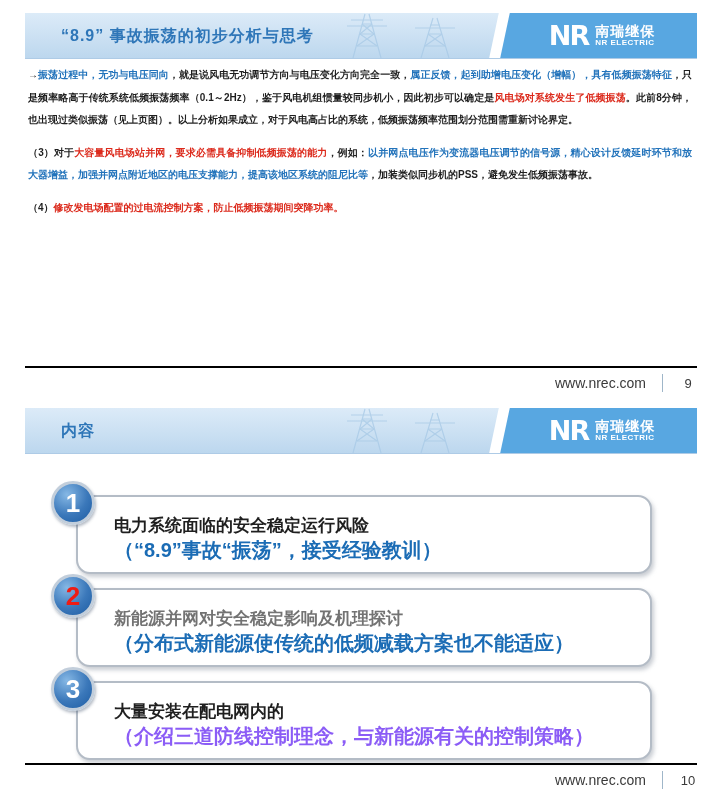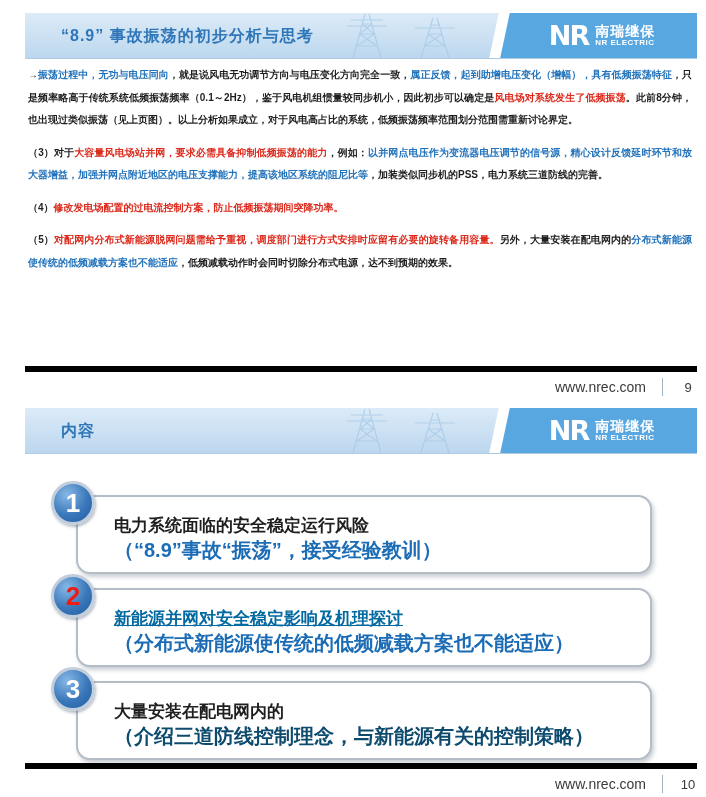--- a/index.html
+++ b/index.html
@@ -25,21 +25,21 @@
   .logo-text { display:flex; flex-direction:column; line-height:1.05; }
   .logo-cn { color:#ffffff; font-weight:bold; font-size:14px; letter-spacing:1px; }
   .logo-en { color:#ffffff; font-weight:bold; font-size:8px; letter-spacing:.5px; }
 
   
   .body1 { position:absolute; left:28px; right:14px; top:64px; height:300px; overflow:hidden; }
   .body1 p { font-size:10px; line-height:22.5px; font-weight:bold; text-align:justify;
              margin-bottom:10px; color:#1f1f1f; }
 
   
-  .footer { position:absolute; left:25px; right:9px; border-top:6px solid #000000;
+  .footer { position:absolute; left:25px; right:9px; border-top:2px solid #000000;
             display:flex; justify-content:flex-end; align-items:center; padding-top:6px; }
   .footer .url { font-size:14px; color:#3a3a3a; }
   .footer .vdiv { width:1px; height:18px; background:#9fb6c9; margin:0 16px; }
   .footer .pageno { font-size:13px; color:#3a3a3a; min-width:18px; text-align:center; }
 
   
   .items { position:absolute; left:76px; right:54px; top:495px; }
   .item { position:relative; margin-bottom:14px; }
   .num { position:absolute; left:-25px; top:-14px; width:44px; height:44px; border-radius:50%;
          background:radial-gradient(circle at 34% 28%, #86b8e5 0%, #3b78ba 55%, #1d5ca3 100%);
@@ -74,23 +74,22 @@
           <span class="logo-cn">南瑞继保</span>
           <span class="logo-en">NR ELECTRIC</span>
         </span>
       </div>
     </div>
     <div class="band-title">“8.9” 事故振荡的初步分析与思考</div>
   </div>
 
   <div class="body1">
     <p><span style="color: rgb(31, 31, 31);">→</span><span style="color: rgb(34, 115, 187);">振荡过程中，无功与电压同向</span><span style="color: rgb(31, 31, 31);">，就是说风电无功调节方向与电压变化方向完全一致，</span><span style="color: rgb(34, 115, 187);">属正反馈，起到助增电压变化（增幅），具有低频振荡特征</span><span style="color: rgb(31, 31, 31);">，只是频率略高于传统系统低频振荡频率（0.1～2Hz），鉴于风电机组惯量较同步机小，因此初步可以确定是</span><span style="color: rgb(220, 42, 28);">风电场对系统发生了低频振荡</span><span style="color: rgb(31, 31, 31);">。此前8分钟，也出现过类似振荡（见上页图）。以上分析如果成立，对于风电高占比的系统，低频振荡频率范围划分范围需重新讨论界定。</span></p>
-    <p><span style="color: rgb(31, 31, 31);">（3）对于</span><span style="color: rgb(220, 42, 28);">大容量风电场站并网，要求必需具备抑制低频振荡的能力</span><span style="color: rgb(31, 31, 31);">，例如：</span><span style="color: rgb(34, 115, 187);">以并网点电压作为变流器电压调节的信号源，精心设计反馈延时环节和放大器增益，加强并网点附近地区的电压支撑能力，提高该地区系统的阻尼比等</span><span style="color: rgb(31, 31, 31);">，加装类似同步机的PSS，电力系统三道防线的完善。</span></p>
+    <p><span style="color: rgb(31, 31, 31);">（3）对于</span><span style="color: rgb(220, 42, 28);">大容量风电场站并网，要求必需具备抑制低频振荡的能力</span><span style="color: rgb(31, 31, 31);">，例如：</span><span style="color: rgb(34, 115, 187);">以并网点电压作为变流器电压调节的信号源，精心设计反馈延时环节和放大器增益，加强并网点附近地区的电压支撑能力，提高该地区系统的阻尼比等</span><span style="color: rgb(31, 31, 31);">，加装类似同步机的PSS，避免发生低频振荡事故。</span></p>
     <p><span style="color: rgb(31, 31, 31);">（4）</span><span style="color: rgb(220, 42, 28);">修改发电场配置的过电流控制方案，防止低频振荡期间突降功率。</span></p>
-    <p><span style="color: rgb(31, 31, 31);">（5）</span><span style="color: rgb(220, 42, 28);">对配网内分布式新能源脱网问题需给予重视，调度部门进行方式安排时应留有必要的旋转备用容量。</span><span style="color: rgb(31, 31, 31);">另外，大量安装在配电网内的</span><span style="color: rgb(34, 115, 187);">分布式新能源使传统的低频减载方案也不能适应</span><span style="color: rgb(31, 31, 31);">，低频减载动作时会同时切除分布式电源，达不到预期的效果。</span></p>
   </div>
 
   <div class="footer" style="top:366px">
     <span class="url">www.nrec.com</span>
     <span class="vdiv"></span>
     <span class="pageno">9</span>
   </div>
 
   <div class="band" style="top:408px">
     <svg class="towers" width="150" height="46" viewBox="0 0 150 46">
@@ -121,30 +120,30 @@
       <div class="num" style="color: rgb(255, 255, 255);">1</div>
       <div class="ibox">
         <div class="ititle" style="color: rgb(31, 31, 31);">电力系统面临的安全稳定运行风险</div>
         <div class="isub" style="color: rgb(27, 108, 181);">（“8.9”事故“振荡”，接受经验教训）</div>
       </div>
     </div>
 
     <div class="item">
       <div class="num" style="color: rgb(238, 28, 20);">2</div>
       <div class="ibox">
-        <div class="ititle" style="color: #0369a1; text-decoration: underline;">新能源并网对安全稳定影响及机理探讨</div>
+        <div class="ititle" style="color: #737373;">新能源并网对安全稳定影响及机理探讨</div>
         <div class="isub" style="color: rgb(27, 108, 181);">（分布式新能源使传统的低频减载方案也不能适应）</div>
       </div>
     </div>
 
     <div class="item">
       <div class="num" style="color: rgb(255, 255, 255);">3</div>
       <div class="ibox">
         <div class="ititle" style="color: rgb(31, 31, 31);">大量安装在配电网内的</div>
-        <div class="isub" style="color: #0c4a6e;">（介绍三道防线控制理念，与新能源有关的控制策略）</div>
+        <div class="isub" style="color: #8b5cf6;">（介绍三道防线控制理念，与新能源有关的控制策略）</div>
       </div>
     </div>
 
   </div>
 
   <div class="footer" style="top:763px">
     <span class="url">www.nrec.com</span>
     <span class="vdiv"></span>
     <span class="pageno">10</span>
   </div>

